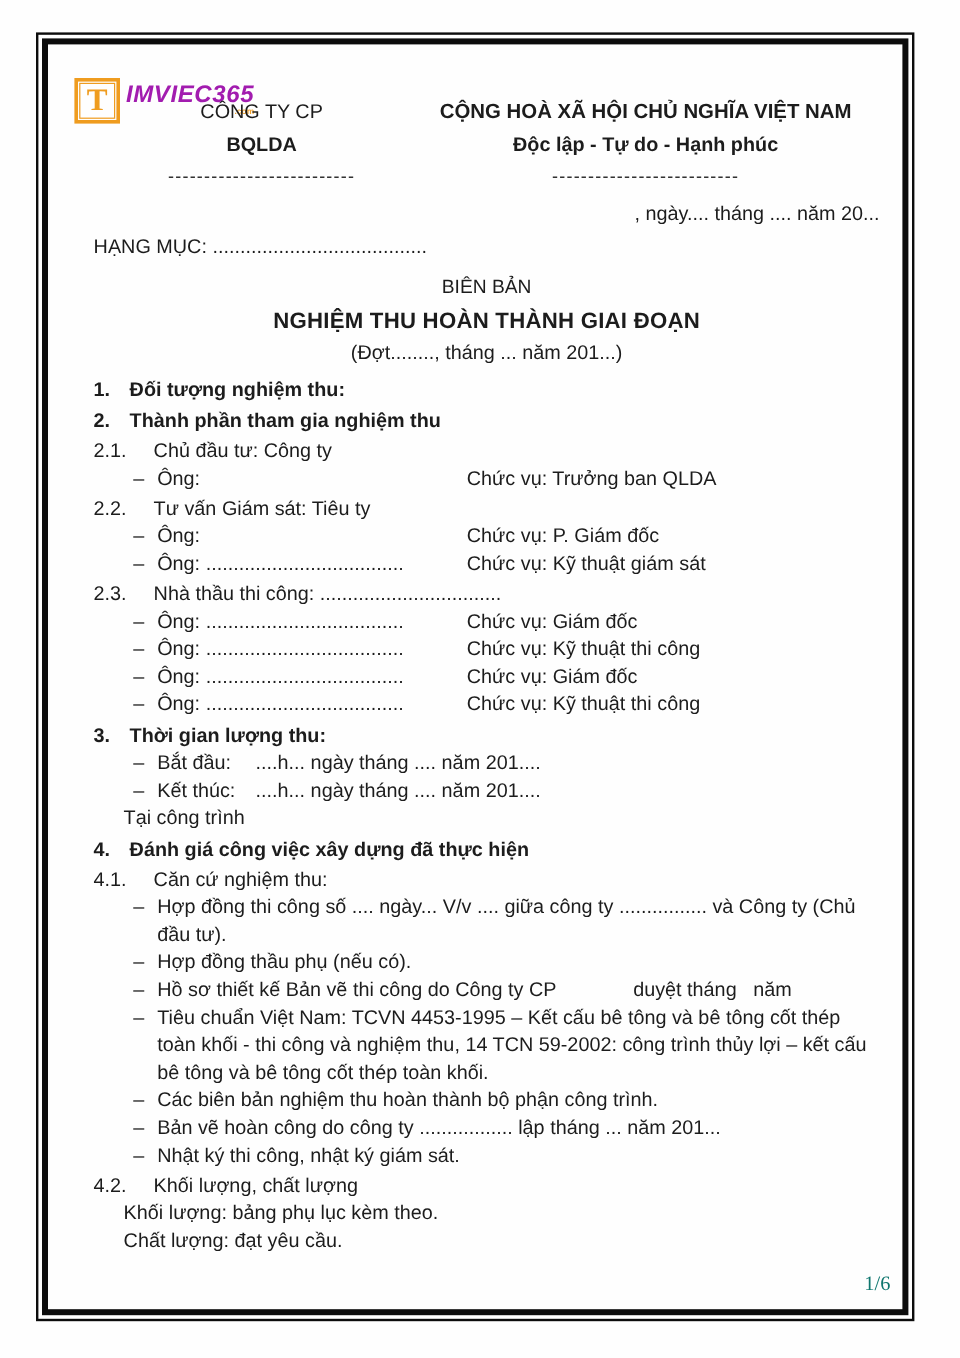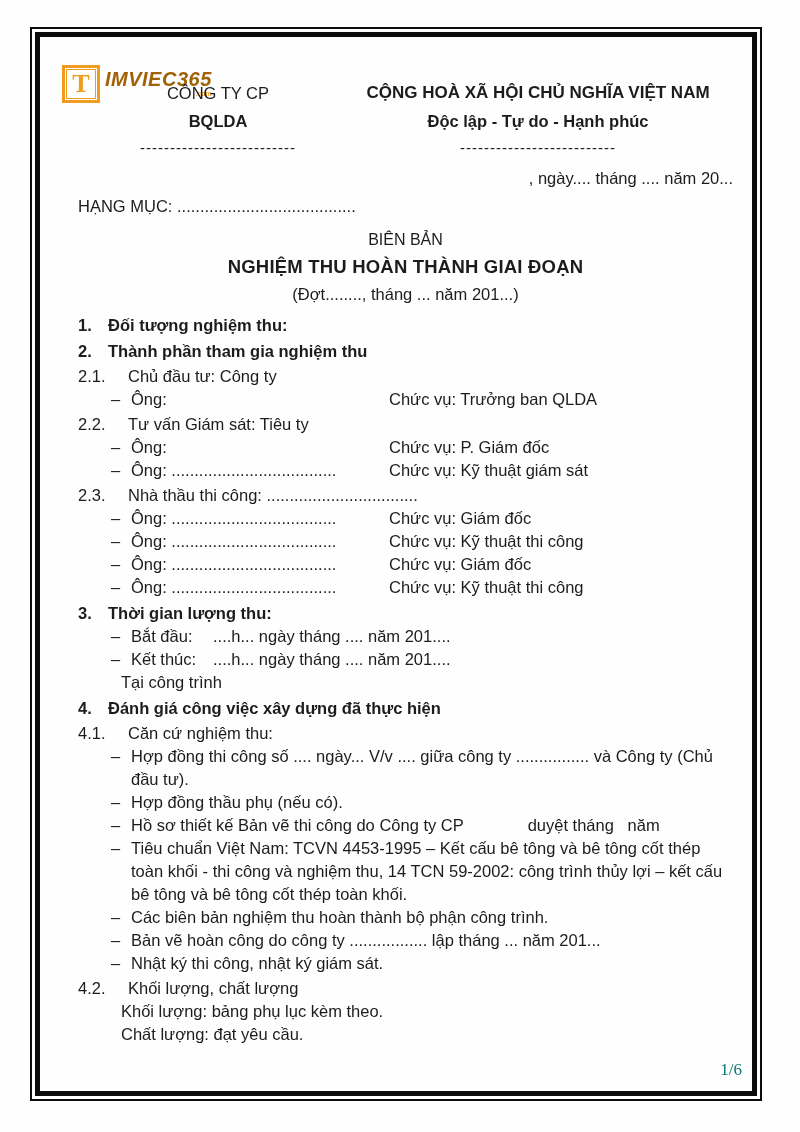--- a/index.html
+++ b/index.html
@@ -37,21 +37,21 @@
     border: 3px solid #ef9c1f;
     display: flex; align-items: center; justify-content: center;
   }
   .logo-box::after { content: ""; position: absolute; inset: 1px; border: 1px solid #ef9c1f; }
   .logo-box .t {
     font-weight: 800; font-size: 26px; color: #ef9c1f; line-height: 1;
     font-family: "Liberation Serif", serif;
   }
   .logo-text-wrap { display: flex; flex-direction: column; align-items: flex-end; margin-top: 4px; }
   .logo-text {
-    color: #a16207; font-weight: 800; font-style: italic;
+    color: #a21caf; font-weight: 800; font-style: italic;
     font-size: 20px; letter-spacing: 0.5px; line-height: 1;
   }
   .logo-sub { color: #f0a02a; font-weight: 700; font-size: 7px; margin-top: 1px; }
 
   
   .header-row { display: flex; margin-top: 16px; }
   .hdr-left { width: 250px; margin-left: 15px; text-align: center; }
   .hdr-right { flex: 1; text-align: center; }
   .hdr-line { font-size: 16.5px; line-height: 28px; }
   .bold { font-weight: bold; }
@@ -76,21 +76,21 @@
   .r-num .txt { font-weight: bold; flex: 1; }
   .r-sub  { margin-top: 2px; }
   .r-sub .no  { width: 50px; flex: none; }
   .r-sub .txt { flex: 1; }
   .r-dash .bullet, .r-time .bullet { width: 20px; margin-left: 33px; flex: none; }
   .r-dash .l { width: 258px; flex: none; }
   .r-dash .r { flex: 1; }
   .r-dash .txt { flex: 1; }
   .r-time .lab { width: 82px; flex: none; }
   .r-time .val { flex: 1; }
-  .r-plain { margin-left: 43px; }
+  .r-plain { margin-left: 25px; }
 
   
   .page-num {
     position: absolute; right: 58px; top: 1060px;
     font-family: "Liberation Serif", serif; font-size: 17px; color: #0f766e;
   }
 </style>
 </head>
 <body>
 

